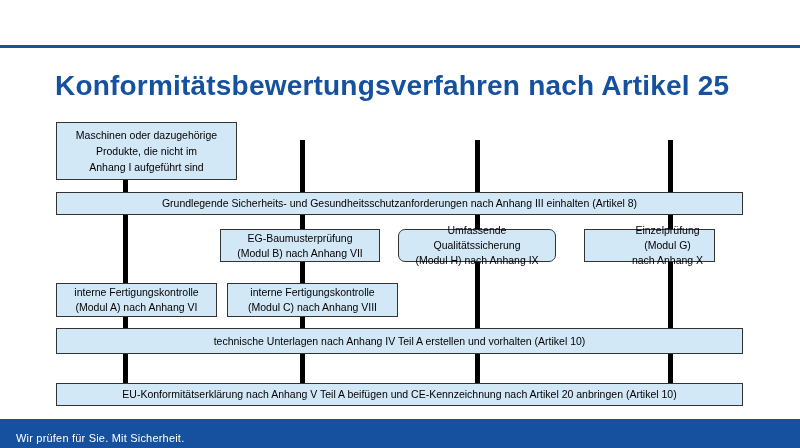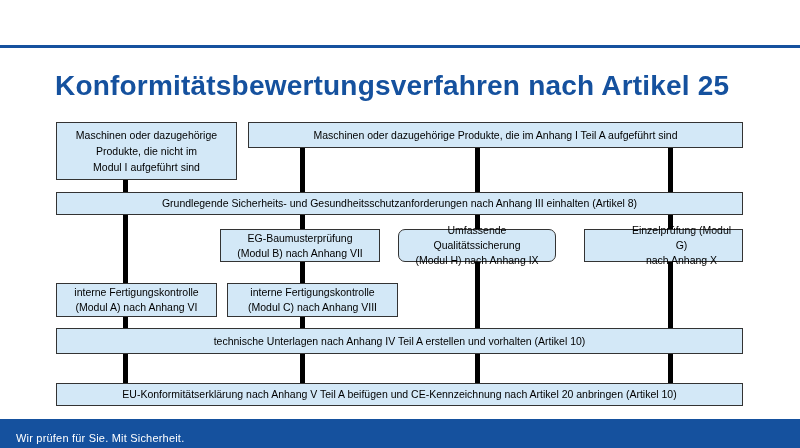--- a/index.html
+++ b/index.html
@@ -59,30 +59,29 @@
 
   <div class="diagram">
 
     <div class="connector" style="left:123px;top:172px;height:227px;"></div>
     <div class="connector" style="left:300px;top:140px;height:259px;"></div>
     <div class="connector" style="left:475px;top:140px;height:259px;"></div>
     <div class="connector" style="left:668px;top:140px;height:259px;"></div>
 
     <div class="box three-line" style="left:56px;top:122px;width:181px;height:58px;">Maschinen oder dazugehörige
 Produkte, die nicht im
-Modul I aufgeführt sind</div>
-    <div class="box" style="left:248px;top:122px;width:495px;height:26px;">Maschinen oder dazugehörige Produkte, die im Anhang I Teil A aufgeführt sind</div>
+Anhang I aufgeführt sind</div>
 
     <div class="box" style="left:56px;top:192px;width:687px;height:23px;">Grundlegende Sicherheits- und Gesundheitsschutzanforderungen nach Anhang III einhalten (Artikel 8)</div>
 
     <div class="box" style="left:220px;top:229px;width:160px;height:33px;">EG-Baumusterprüfung
 (Modul B) nach Anhang VII</div>
     <div class="box" style="left:398px;top:229px;width:158px;height:33px;border-radius:7px;">Umfassende Qualitätssicherung
 (Modul H) nach Anhang IX</div>
-    <div class="box" style="left:584px;top:229px;width:159px;height:33px;padding-left:40px;">Einzelprüfung (Modul G)
+    <div class="box" style="left:584px;top:229px;width:131px;height:33px;padding-left:40px;">Einzelprüfung (Modul G)
 nach Anhang X</div>
 
     <div class="box" style="left:56px;top:283px;width:161px;height:34px;">interne Fertigungskontrolle
 (Modul A) nach Anhang VI</div>
     <div class="box" style="left:227px;top:283px;width:171px;height:34px;">interne Fertigungskontrolle
 (Modul C) nach Anhang VIII</div>
 
     <div class="box" style="left:56px;top:328px;width:687px;height:26px;">technische Unterlagen nach Anhang IV Teil A erstellen und vorhalten (Artikel 10)</div>
 
     <div class="box" style="left:56px;top:367px;width:687px;height:23px;margin-top:16px;">EU-Konformitätserklärung nach Anhang V Teil A beifügen und CE-Kennzeichnung nach Artikel 20 anbringen (Artikel 10)</div>

